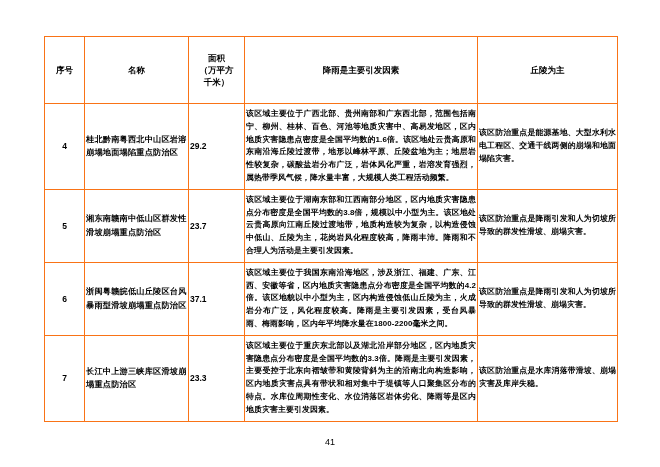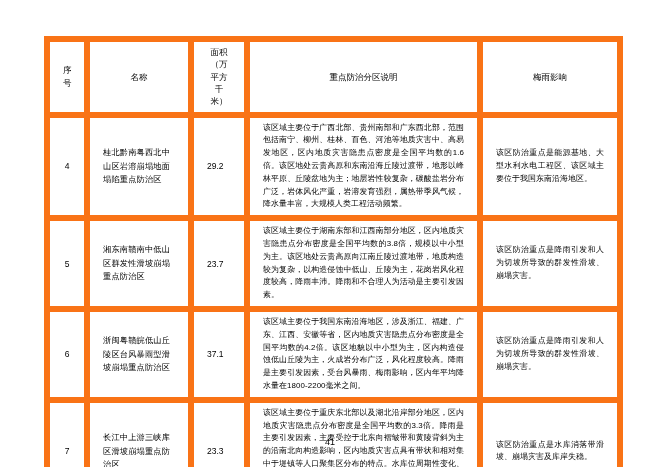--- a/index.html
+++ b/index.html
@@ -29,24 +29,24 @@
     top: 36px;
     width: 573px;
   }
   table.doc-table {
     border-collapse: collapse;
     width: 573px;
     table-layout: fixed;
   }
   table.doc-table td,
   table.doc-table th {
-    border: 6px solid #f97316;
+    border: 1px solid #f97316;
     vertical-align: middle;
-    padding: 4px 13px;
-    font-weight: normal;
+    padding: 4px 1px;
+    font-weight: bold;
   }
   
   col.c-seq   { width: 40px; }
   col.c-name  { width: 104px; }
   col.c-area  { width: 56px; }
   col.c-desc  { width: 233px; }
   col.c-focus { width: 140px; }
 
   thead td {
     text-align: center;
@@ -109,31 +109,31 @@
       </colgroup>
       <thead>
         <tr>
           <td>序号</td>
           <td>名称</td>
           <td>
             <span class="hdr-area-line">面积</span>
             <span class="hdr-area-line">（万平方</span>
             <span class="hdr-area-line">千米）</span>
           </td>
-          <td>重点防治分区说明</td>
-          <td>梅雨影响</td>
+          <td>降雨是主要引发因素</td>
+          <td>丘陵为主</td>
         </tr>
       </thead>
       <tbody>
         <tr>
           <td class="cell-seq">4</td>
           <td class="cell-name">桂北黔南粤西北中山区岩溶崩塌地面塌陷重点防治区</td>
           <td class="cell-area">29.2</td>
           <td class="cell-desc">该区域主要位于广西北部、贵州南部和广东西北部，范围包括南宁、柳州、桂林、百色、河池等地质灾害中、高易发地区，区内地质灾害隐患点密度是全国平均数的1.6倍。该区地处云贵高原和东南沿海丘陵过渡带，地形以峰林平原、丘陵盆地为主；地层岩性较复杂，碳酸盐岩分布广泛，岩体风化严重，岩溶发育强烈，属热带季风气候，降水量丰富，大规模人类工程活动频繁。</td>
-          <td class="cell-focus">该区防治重点是能源基地、大型水利水电工程区、该区域主要位于我国东南沿海地区。</td>
+          <td class="cell-focus">该区防治重点是能源基地、大型水利水电工程区、交通干线两侧的崩塌和地面塌陷灾害。</td>
         </tr>
         <tr>
           <td class="cell-seq">5</td>
           <td class="cell-name">湘东南赣南中低山区群发性滑坡崩塌重点防治区</td>
           <td class="cell-area">23.7</td>
           <td class="cell-desc">该区域主要位于湖南东部和江西南部分地区，区内地质灾害隐患点分布密度是全国平均数的3.8倍，规模以中小型为主。该区地处云贵高原向江南丘陵过渡地带，地质构造较为复杂，以构造侵蚀中低山、丘陵为主，花岗岩风化程度较高，降雨丰沛。降雨和不合理人为活动是主要引发因素。</td>
           <td class="cell-focus">该区防治重点是降雨引发和人为切坡所导致的群发性滑坡、崩塌灾害。</td>
         </tr>
         <tr>
           <td class="cell-seq">6</td>

